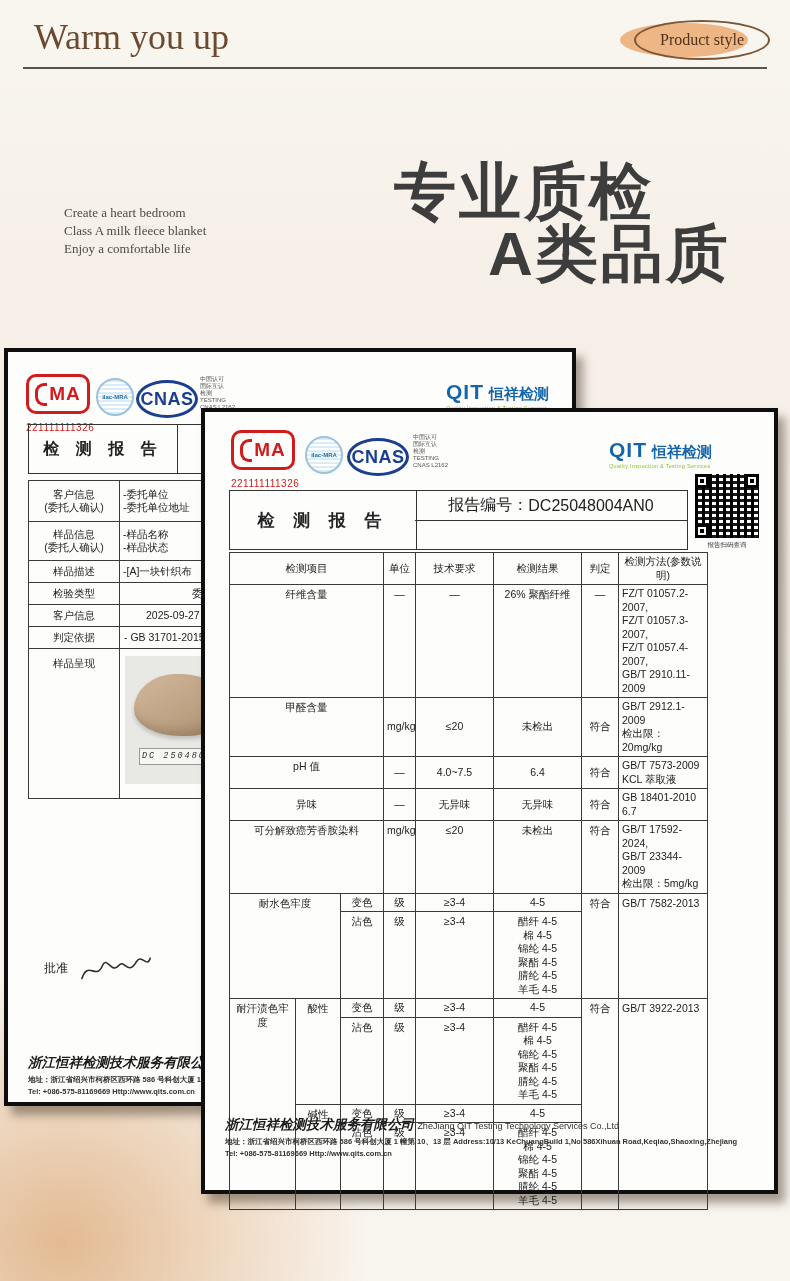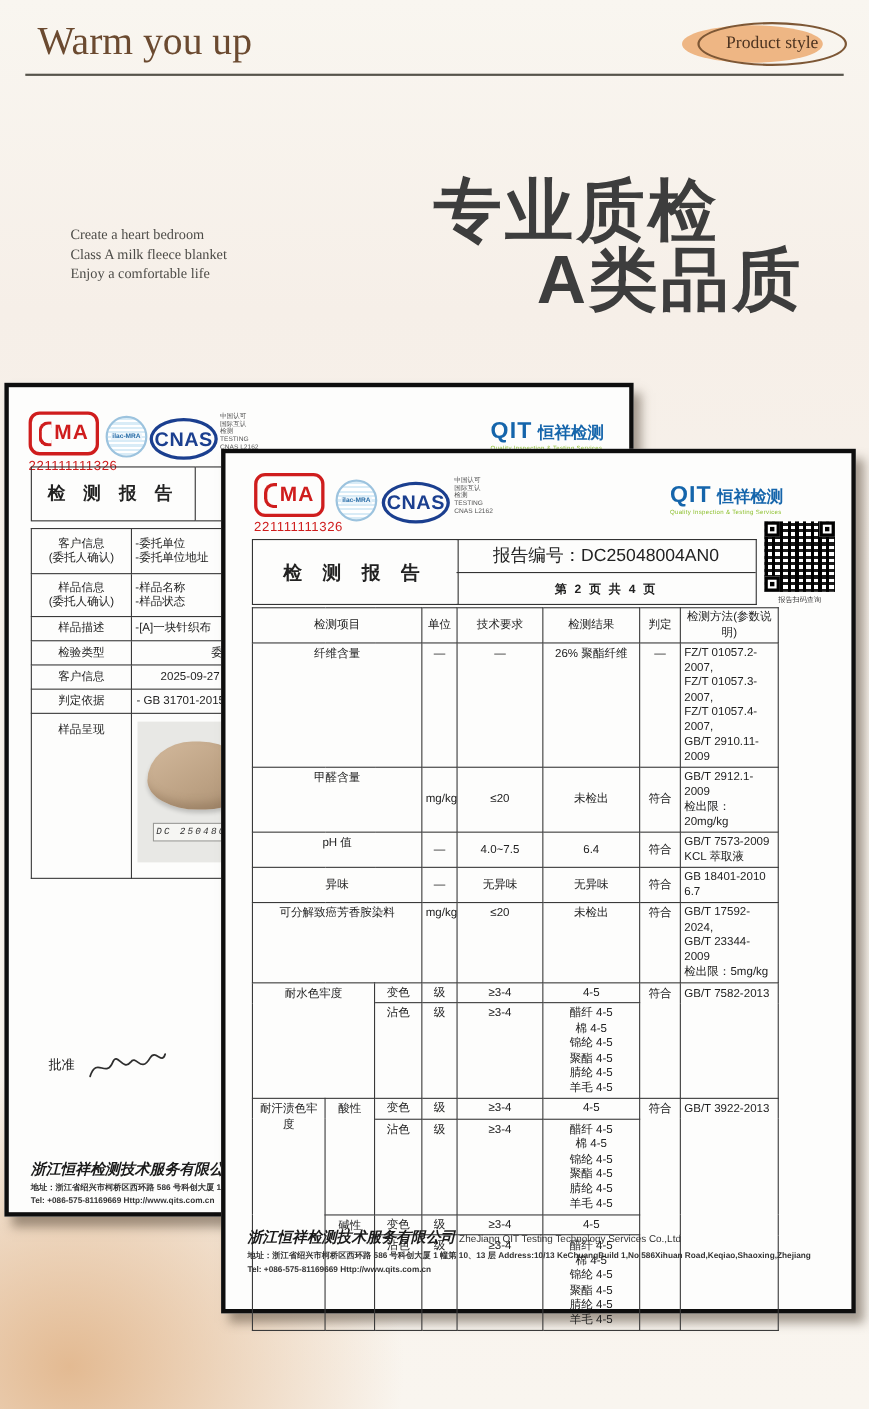--- a/index.html
+++ b/index.html
@@ -32,21 +32,21 @@
     box-shadow:7px 9px 9px rgba(80,65,50,.5);}
   .paper-back{left:4px;top:348px;width:564px;height:750px;z-index:1;}
   .paper-front{left:201px;top:408px;width:569px;height:778px;z-index:2;}
 
   
   .cma{position:absolute;text-align:center;}
   .cma-box{width:58px;height:34px;border:3px solid #cf1d1d;border-radius:10px;
     display:flex;align-items:center;justify-content:center;color:#cf1d1d;font-weight:bold;font-size:19px;letter-spacing:1px;}
   .cma-box::before{content:"";width:9px;height:17px;border:3px solid #cf1d1d;border-right:none;
     border-radius:9px 0 0 9px;margin-right:2px;}
-  .cma-num{margin-top:2px;font-size:12px;color:#cf1d1d;letter-spacing:.5px;}
+  .cma-num{margin-top:8px;font-size:10px;color:#cf1d1d;letter-spacing:.5px;}
   .ilac{position:absolute;width:34px;height:34px;border:2px solid #9cc3de;border-radius:50%;
     background:repeating-linear-gradient(0deg,#d9ecf7 0 2px,#ffffff 2px 4px);
     display:flex;align-items:center;justify-content:center;}
   .ilac span{font-size:6px;font-weight:bold;color:#2a6ea8;background:#eaf4fb;padding:0 1px;}
   .cnas{position:absolute;width:56px;height:32px;border:3px solid #1b3f8f;border-radius:50%;
     display:flex;align-items:center;justify-content:center;color:#1b3f8f;font-weight:bold;font-size:18px;letter-spacing:.5px;}
   .accr{position:absolute;font-size:6px;line-height:7px;color:#555;}
   .qit{position:absolute;}
   .qit-row{display:flex;align-items:baseline;}
   .qit-en{font-size:21px;font-weight:800;color:#1565ab;letter-spacing:1px;position:relative;}
@@ -235,21 +235,20 @@
       </div>
       <div class="qit-tag">Quality Inspection &amp; Testing Services</div>
     </div>
 
     <div class="fh-title">检 测 报 告</div>
     <div class="fh-right">
       <div class="fh-r1">
         <span>报告编号：</span>
         <span>DC25048004AN0</span>
       </div>
-      <div class="fh-r2">第 2 页 共 4 页</div>
     </div>
     <div class="fh-qr">
       <div class="finder f-tl"></div>
       <div class="finder f-tr"></div>
       <div class="finder f-bl"></div>
     </div>
     <div class="fh-qr-cap">报告扫码查询</div>
 
     <table class="main-table">
       <colgroup>

